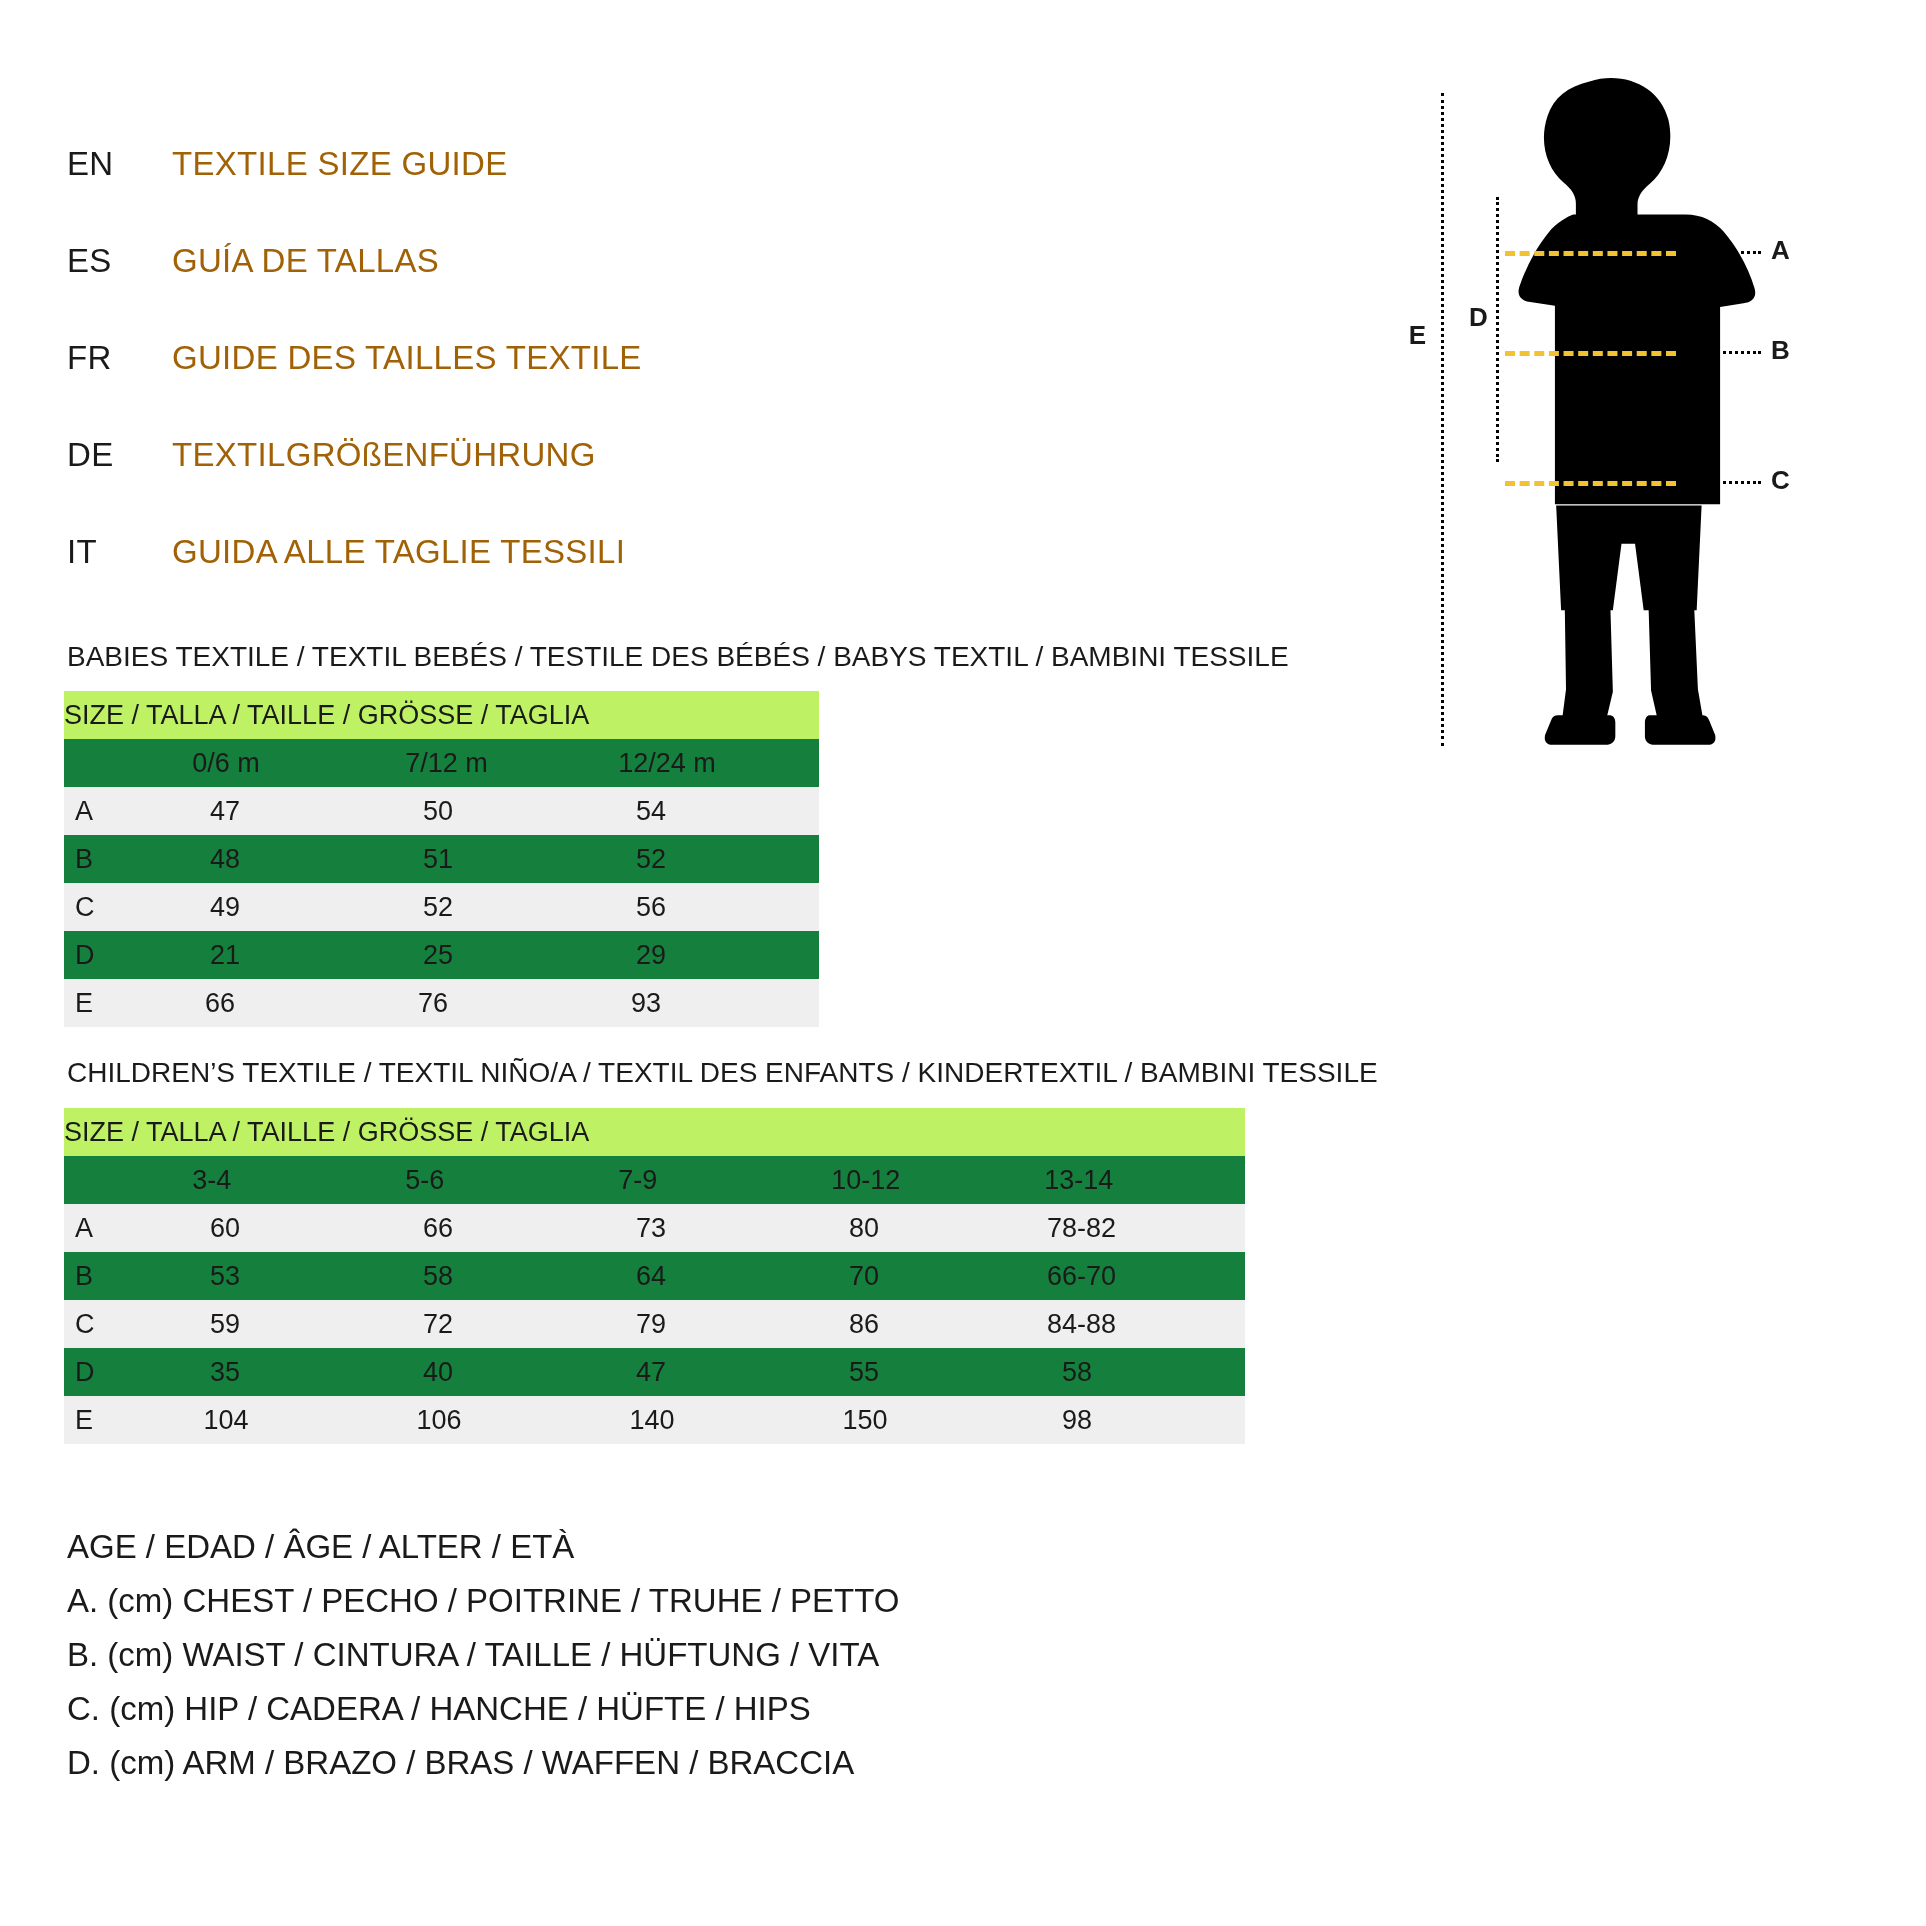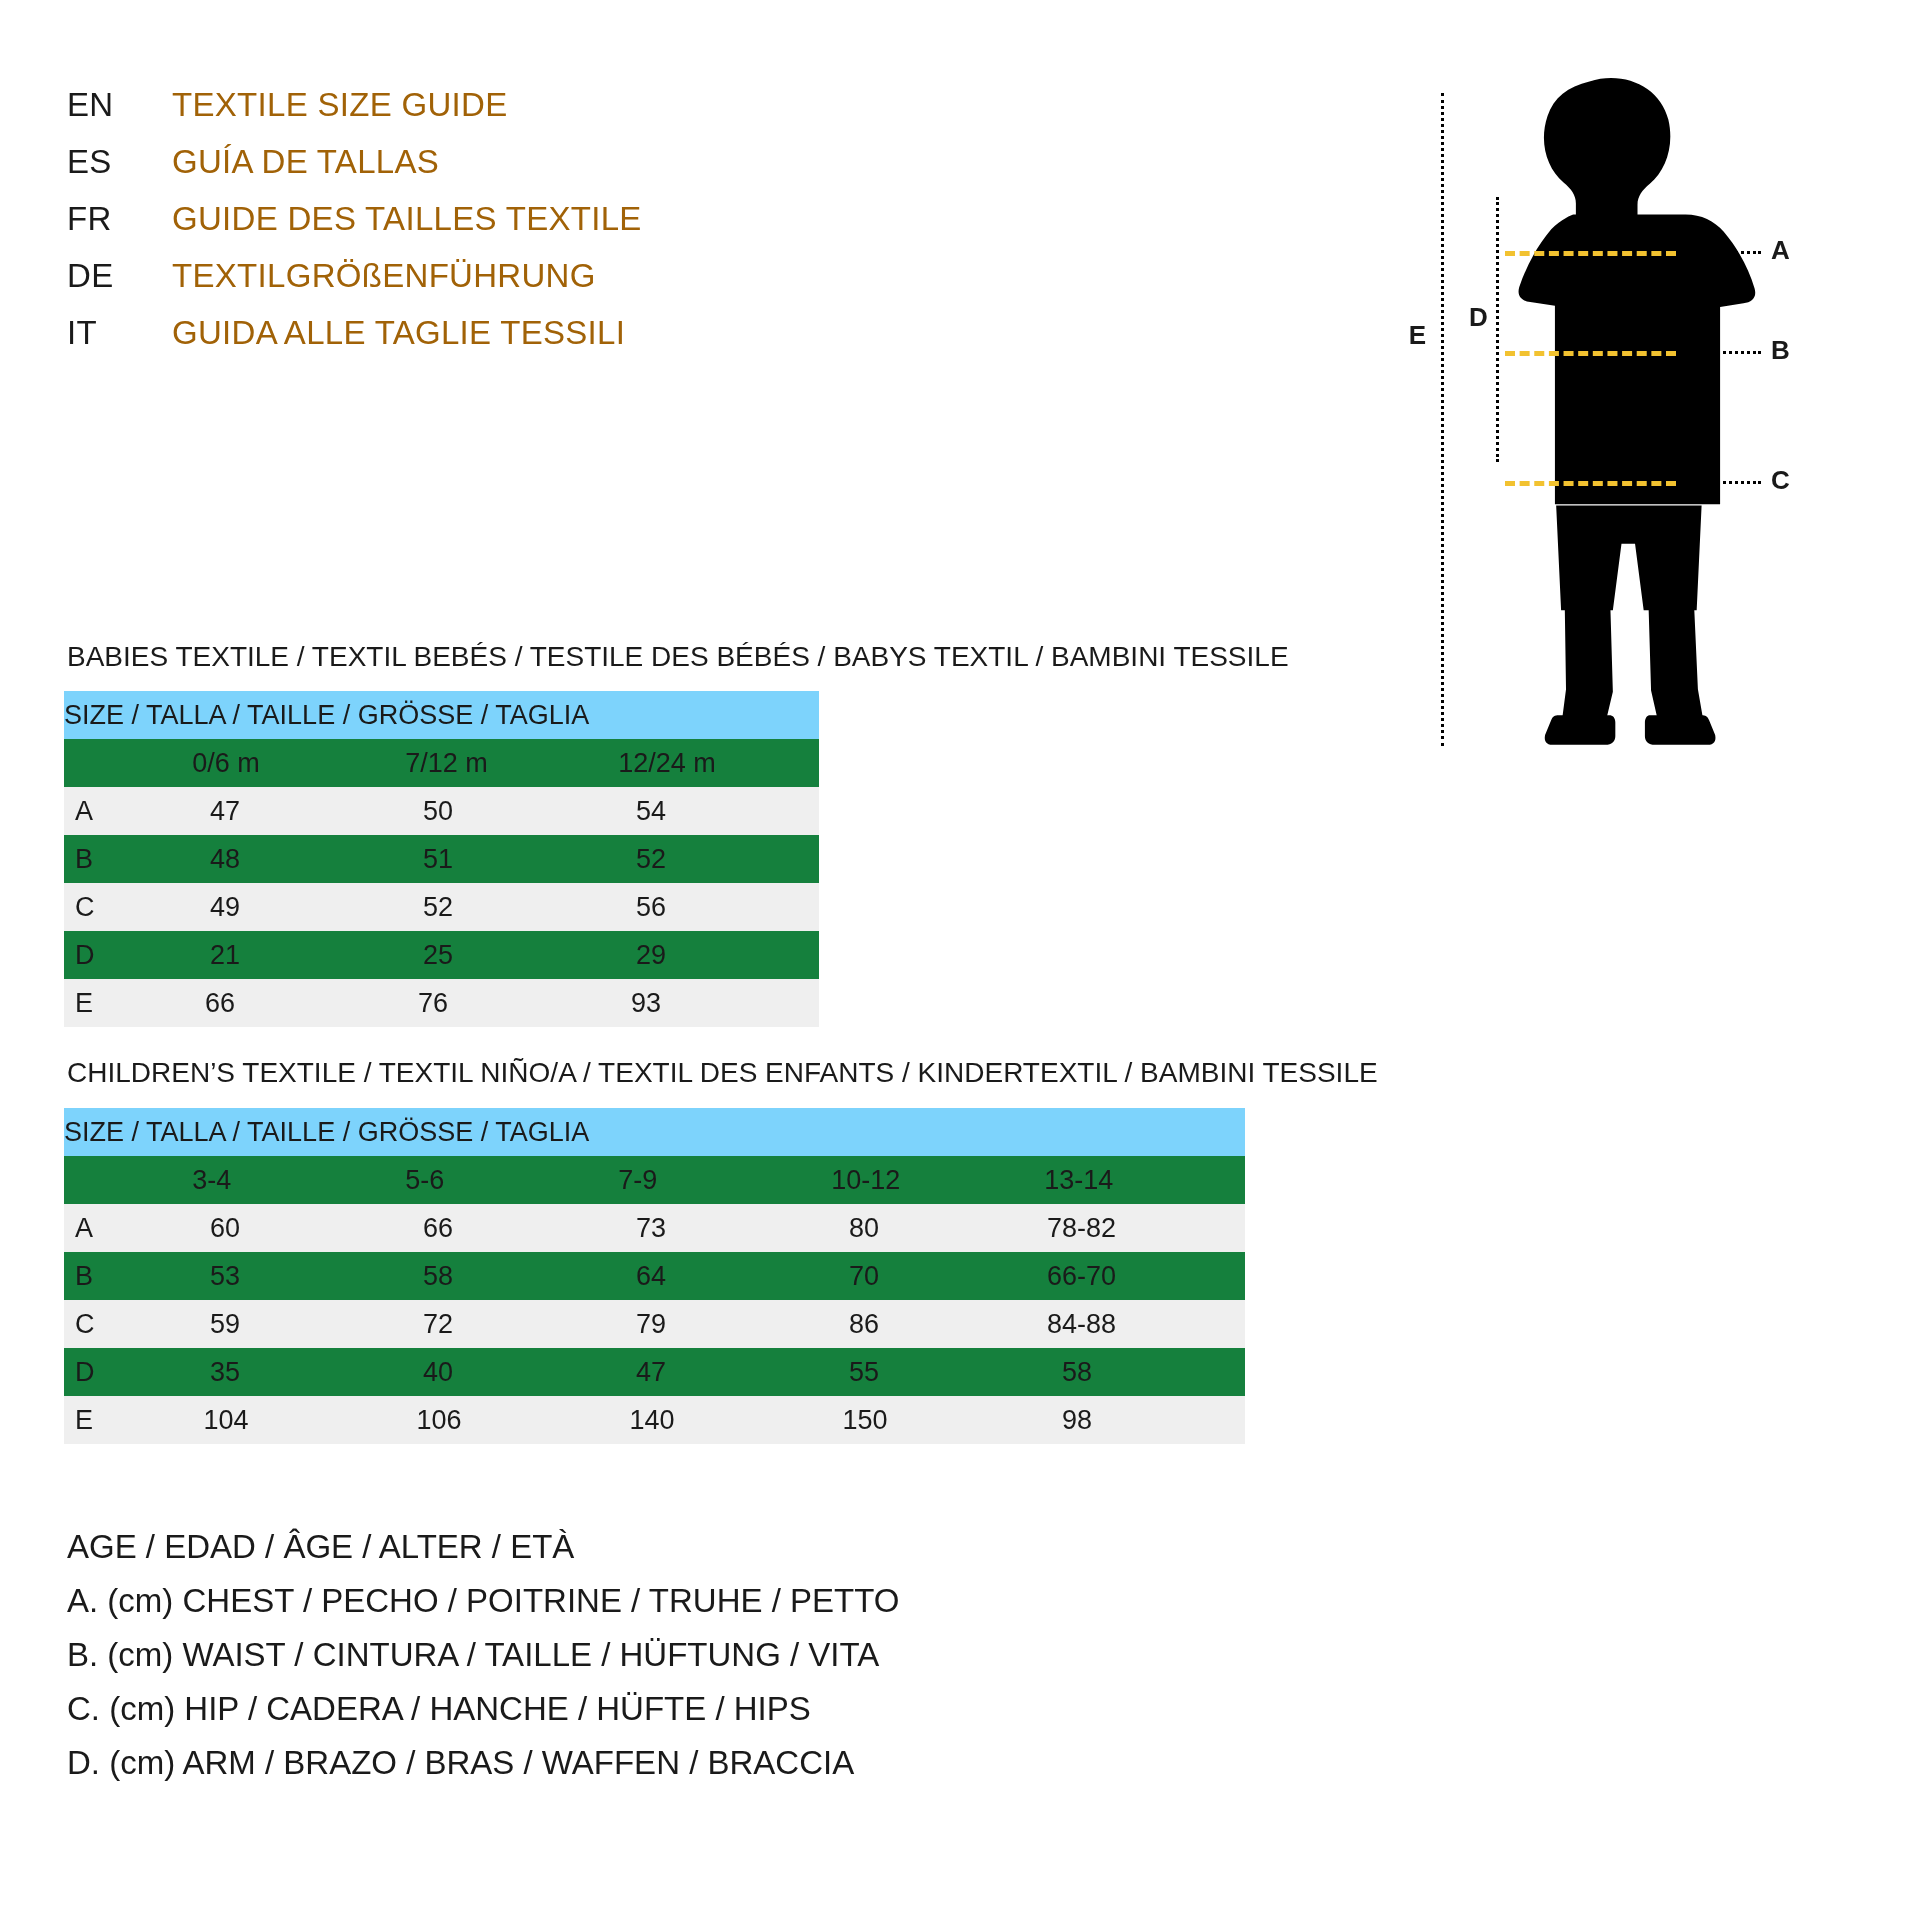--- a/index.html
+++ b/index.html
@@ -18,24 +18,25 @@
 
   
   .header {
     position: absolute;
     left: 67px;
     top: 86px;
     width: 1171px;
   }
   .lang-row {
     display: flex;
-    align-items: flex-start;
+    align-items: flex-end;
     height: 57px;
     font-size: 33px;
     letter-spacing: 0.3px;
+    margin-top: 40px;
   }
   .lang-code {
     width: 105px;
     flex: 0 0 105px;
     color: #1a1a1a;
   }
   .lang-title {
     color: #a16207;
     white-space: nowrap;
   }
@@ -93,21 +94,21 @@
   table.size-table td, table.size-table th {
     font-size: 27px;
     font-weight: 400;
     text-align: left;
     padding: 0;
     height: 48px;
     vertical-align: middle;
     color: #1a1a1a;
   }
   .band-head td {
-    background: #7dd3fc;
+    background: #bef264;
     height: 46px;
     font-size: 27px;
     padding-left: 11px;
   }
   .band-shade td {
     background: #efefef;
   }
   .band-white td {
     background: #15803d;
   }

